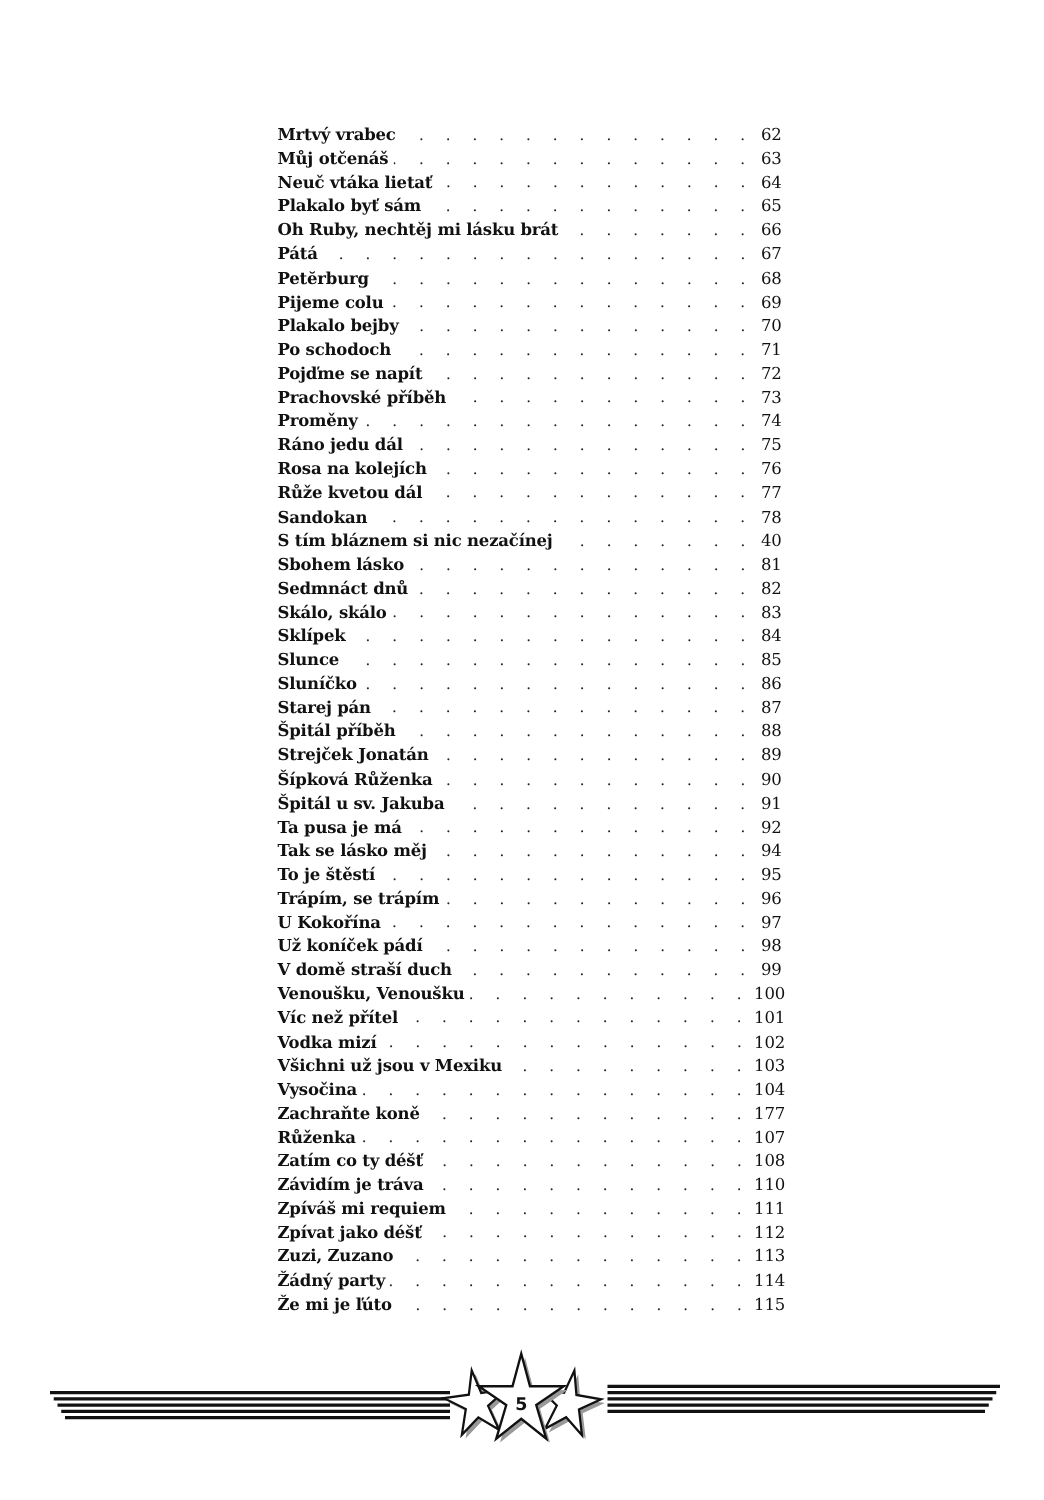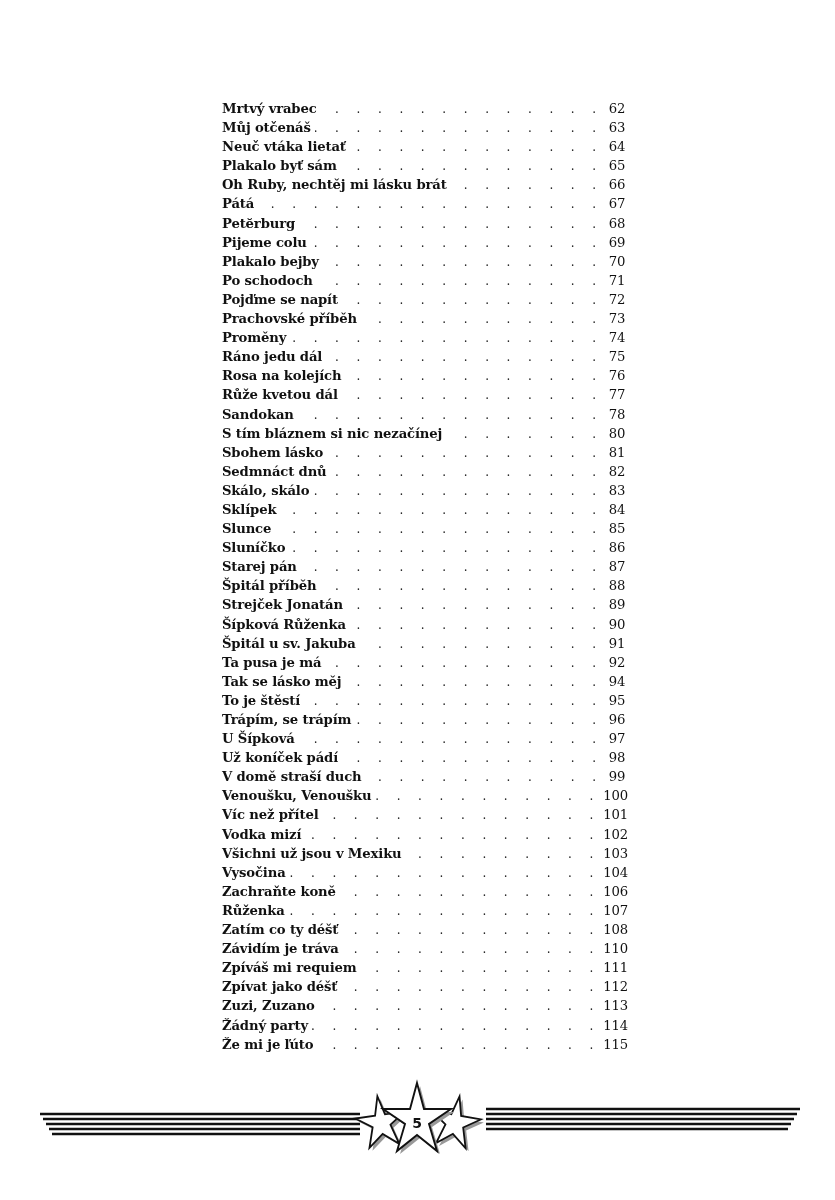--- a/index.html
+++ b/index.html
@@ -110,21 +110,21 @@
       <span class="toc-page">77</span>
     </li>
     <li class="toc-row">
       <span class="toc-title">Sandokan</span>
       <span class="toc-leader">. . . . . . . . . . . . . . . . . . . . . . . . . . . . . . . . . . . . . . . . . . . .</span>
       <span class="toc-page">78</span>
     </li>
     <li class="toc-row">
       <span class="toc-title">S tím bláznem si nic nezačínej</span>
       <span class="toc-leader">. . . . . . . . . . . . . . . . . . . . . . . . . . . . . . . . . . . . . . . . . . . .</span>
-      <span class="toc-page">80</span>
+      <span class="toc-page">40</span>
     </li>
     <li class="toc-row">
       <span class="toc-title">Sbohem lásko</span>
       <span class="toc-leader">. . . . . . . . . . . . . . . . . . . . . . . . . . . . . . . . . . . . . . . . . . . .</span>
       <span class="toc-page">81</span>
     </li>
     <li class="toc-row">
       <span class="toc-title">Sedmnáct dnů</span>
       <span class="toc-leader">. . . . . . . . . . . . . . . . . . . . . . . . . . . . . . . . . . . . . . . . . . . .</span>
       <span class="toc-page">82</span>
@@ -188,21 +188,21 @@
       <span class="toc-title">To je štěstí</span>
       <span class="toc-leader">. . . . . . . . . . . . . . . . . . . . . . . . . . . . . . . . . . . . . . . . . . . .</span>
       <span class="toc-page">95</span>
     </li>
     <li class="toc-row">
       <span class="toc-title">Trápím, se trápím</span>
       <span class="toc-leader">. . . . . . . . . . . . . . . . . . . . . . . . . . . . . . . . . . . . . . . . . . . .</span>
       <span class="toc-page">96</span>
     </li>
     <li class="toc-row">
-      <span class="toc-title">U Šípková</span>
+      <span class="toc-title">U Kokořína</span>
       <span class="toc-leader">. . . . . . . . . . . . . . . . . . . . . . . . . . . . . . . . . . . . . . . . . . . .</span>
       <span class="toc-page">97</span>
     </li>
     <li class="toc-row">
       <span class="toc-title">Už koníček pádí</span>
       <span class="toc-leader">. . . . . . . . . . . . . . . . . . . . . . . . . . . . . . . . . . . . . . . . . . . .</span>
       <span class="toc-page">98</span>
     </li>
     <li class="toc-row">
       <span class="toc-title">V domě straší duch</span>
@@ -230,21 +230,21 @@
       <span class="toc-page">103</span>
     </li>
     <li class="toc-row">
       <span class="toc-title">Vysočina</span>
       <span class="toc-leader">. . . . . . . . . . . . . . . . . . . . . . . . . . . . . . . . . . . . . . . . . . . .</span>
       <span class="toc-page">104</span>
     </li>
     <li class="toc-row">
       <span class="toc-title">Zachraňte koně</span>
       <span class="toc-leader">. . . . . . . . . . . . . . . . . . . . . . . . . . . . . . . . . . . . . . . . . . . .</span>
-      <span class="toc-page">106</span>
+      <span class="toc-page">177</span>
     </li>
     <li class="toc-row">
       <span class="toc-title">Růženka</span>
       <span class="toc-leader">. . . . . . . . . . . . . . . . . . . . . . . . . . . . . . . . . . . . . . . . . . . .</span>
       <span class="toc-page">107</span>
     </li>
     <li class="toc-row">
       <span class="toc-title">Zatím co ty déšť</span>
       <span class="toc-leader">. . . . . . . . . . . . . . . . . . . . . . . . . . . . . . . . . . . . . . . . . . . .</span>
       <span class="toc-page">108</span>

